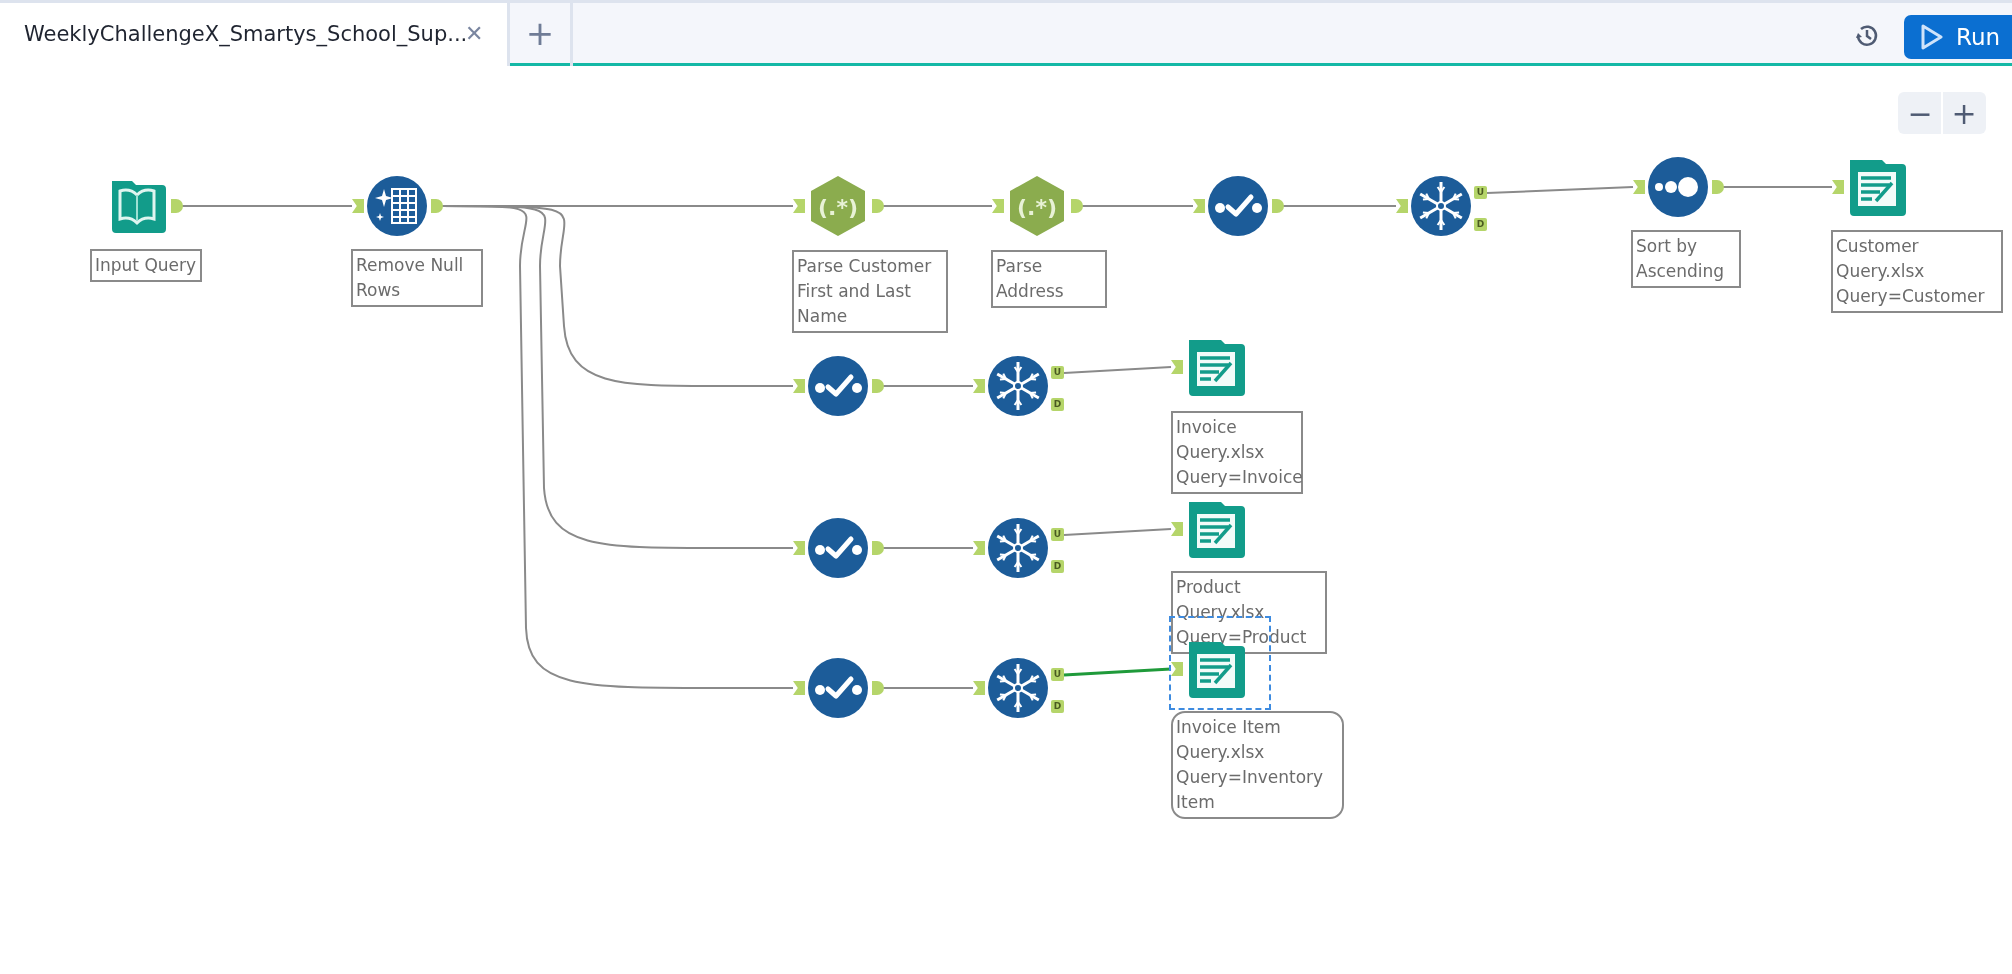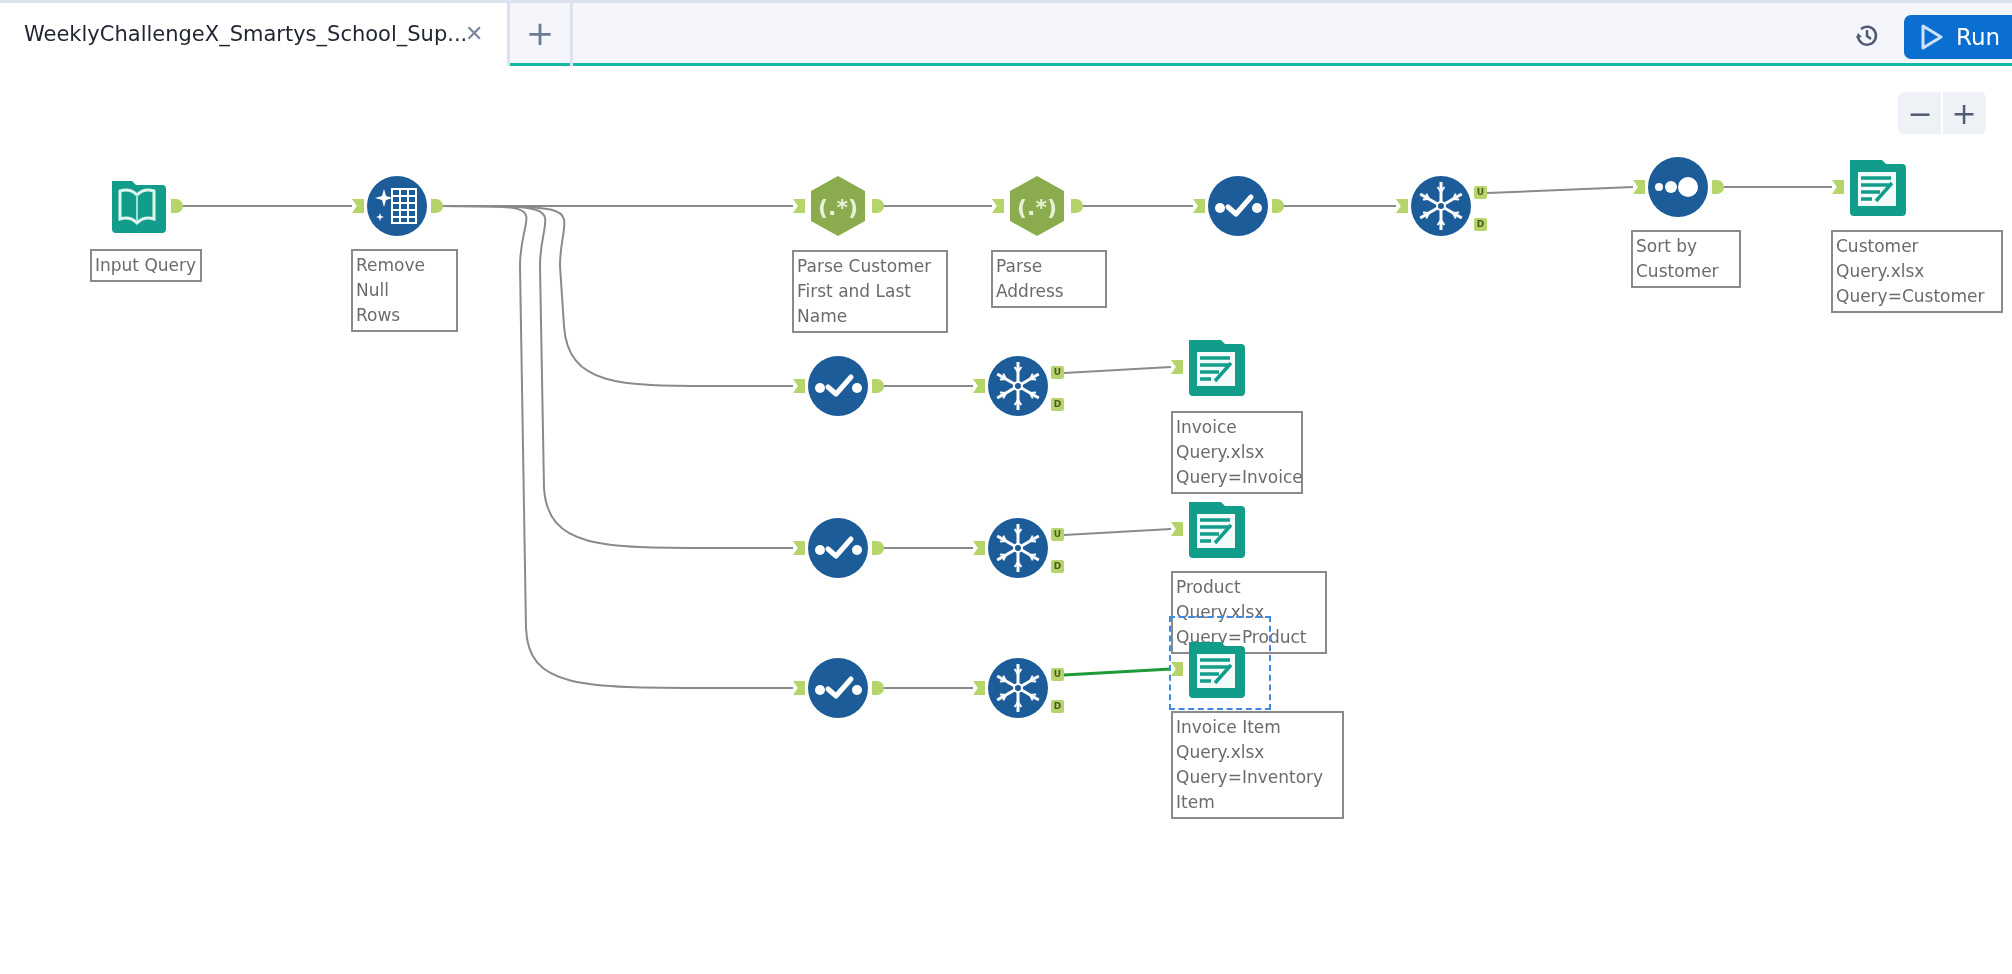--- a/index.html
+++ b/index.html
@@ -91,21 +91,21 @@
             <line x1="26" y1="35" x2="50" y2="35"></line>
             <line x1="26" y1="42" x2="50" y2="42"></line>
             <line x1="34" y1="14" x2="34" y2="48"></line>
             <line x1="42" y1="14" x2="42" y2="48"></line>
           </g>
           <path d="M18 14 l2 7 l7 2 l-7 2 l-2 7 l-2 -7 l-7 -2 l7 -2 z" fill="#fff"></path>
           <path d="M14 38 l1 3 l3 1 l-3 1 l-1 3 l-1 -3 l-3 -1 l3 -1 z" fill="#fff"></path>
         </svg></div>
       <div class="anchor" style="left: 352px; top: 133px; clip-path: polygon(0px 0px, 100% 0px, 100% 100%, 0px 100%, 40% 50%);"></div>
       <div class="anchor" style="left: 431px; top: 133px; border-radius: 0px 7px 7px 0px;"></div>
-      <div class="lbl" style="left: 351px; top: 183px; width: 107px;">Remove Null
+      <div class="lbl" style="left: 351px; top: 183px; width: 132px;">Remove Null
 Rows</div>
       <div class="node" style="left: 807px; top: 109px;"><svg viewBox="0 0 62 62" width="62" height="62">
           <polygon points="31,1 58,16 58,46 31,61 4,46 4,16" fill="#8bac4e"></polygon>
           <text x="31" y="40" text-anchor="middle" font-family="DejaVu Sans, sans-serif" font-size="22" font-weight="bold" fill="#e8f2d6">(.*)</text>
         </svg></div>
       <div class="anchor" style="left: 793px; top: 133px; clip-path: polygon(0px 0px, 100% 0px, 100% 100%, 0px 100%, 40% 50%);"></div>
       <div class="anchor" style="left: 872px; top: 133px; border-radius: 0px 7px 7px 0px;"></div>
       <div class="lbl" style="left: 792px; top: 184px; width: 156px;">Parse Customer
 First and Last
 Name</div>
@@ -151,21 +151,21 @@
       <div class="anchor" style="left: 1474px; top: 152px; width: 13px; height: 13px; border-radius: 2px; font-size: 9px; line-height: 13px; text-align: center; color: rgb(74, 90, 32); font-weight: bold;">D</div>
       <div class="node" style="left: 1647px; top: 90px;"><svg viewBox="0 0 62 62" width="62" height="62">
           <circle cx="31" cy="31" r="30" fill="#1c5c99"></circle>
           <circle cx="12" cy="31" r="4" fill="#fff"></circle>
           <circle cx="24" cy="31" r="6" fill="#fff"></circle>
           <circle cx="41" cy="31" r="10" fill="#fff"></circle>
         </svg></div>
       <div class="anchor" style="left: 1633px; top: 114px; clip-path: polygon(0px 0px, 100% 0px, 100% 100%, 0px 100%, 40% 50%);"></div>
       <div class="anchor" style="left: 1712px; top: 114px; border-radius: 0px 7px 7px 0px;"></div>
       <div class="lbl" style="left: 1631px; top: 164px; width: 110px;">Sort by
-Customer</div>
+Ascending</div>
       <div class="node" style="left: 1846px; top: 90px;"><svg viewBox="0 0 62 62" width="62" height="62">
           <path d="M4 4 h32 l4 4 h16 a4 4 0 0 1 4 4 v44 a4 4 0 0 1 -4 4 h-48 a4 4 0 0 1 -4 -4 z" fill="#129c8a"></path>
           <rect x="12" y="16" width="38" height="34" fill="#f2fbf9"></rect>
           <g stroke="#129c8a" stroke-width="3.5">
             <line x1="15" y1="22" x2="45" y2="22"></line>
             <line x1="15" y1="29" x2="43" y2="29"></line>
             <line x1="15" y1="36" x2="34" y2="36"></line>
             <line x1="15" y1="43" x2="26" y2="43"></line>
           </g>
           <line x1="30" y1="45" x2="46" y2="27" stroke="#129c8a" stroke-width="3.5"></line>
@@ -308,19 +308,19 @@
           <rect x="12" y="16" width="38" height="34" fill="#f2fbf9"></rect>
           <g stroke="#129c8a" stroke-width="3.5">
             <line x1="15" y1="22" x2="45" y2="22"></line>
             <line x1="15" y1="29" x2="43" y2="29"></line>
             <line x1="15" y1="36" x2="34" y2="36"></line>
             <line x1="15" y1="43" x2="26" y2="43"></line>
           </g>
           <line x1="30" y1="45" x2="46" y2="27" stroke="#129c8a" stroke-width="3.5"></line>
         </svg></div>
       <div class="anchor" style="left: 1171px; top: 596px; clip-path: polygon(0px 0px, 100% 0px, 100% 100%, 0px 100%, 40% 50%);"></div>
-      <div class="lbl" style="left: 1171px; top: 645px; width: 173px;">Invoice Item
+      <div class="lbl" style="left: 1171px; top: 645px; width: 173px; border-radius: 14px;">Invoice Item
 Query.xlsx
 Query=Inventory
 Item</div>
       <div class="sel" style="left: 1169px; top: 550px; width: 98px; height: 90px;"></div>
     </div>
 </div>
 
 </body></html>

